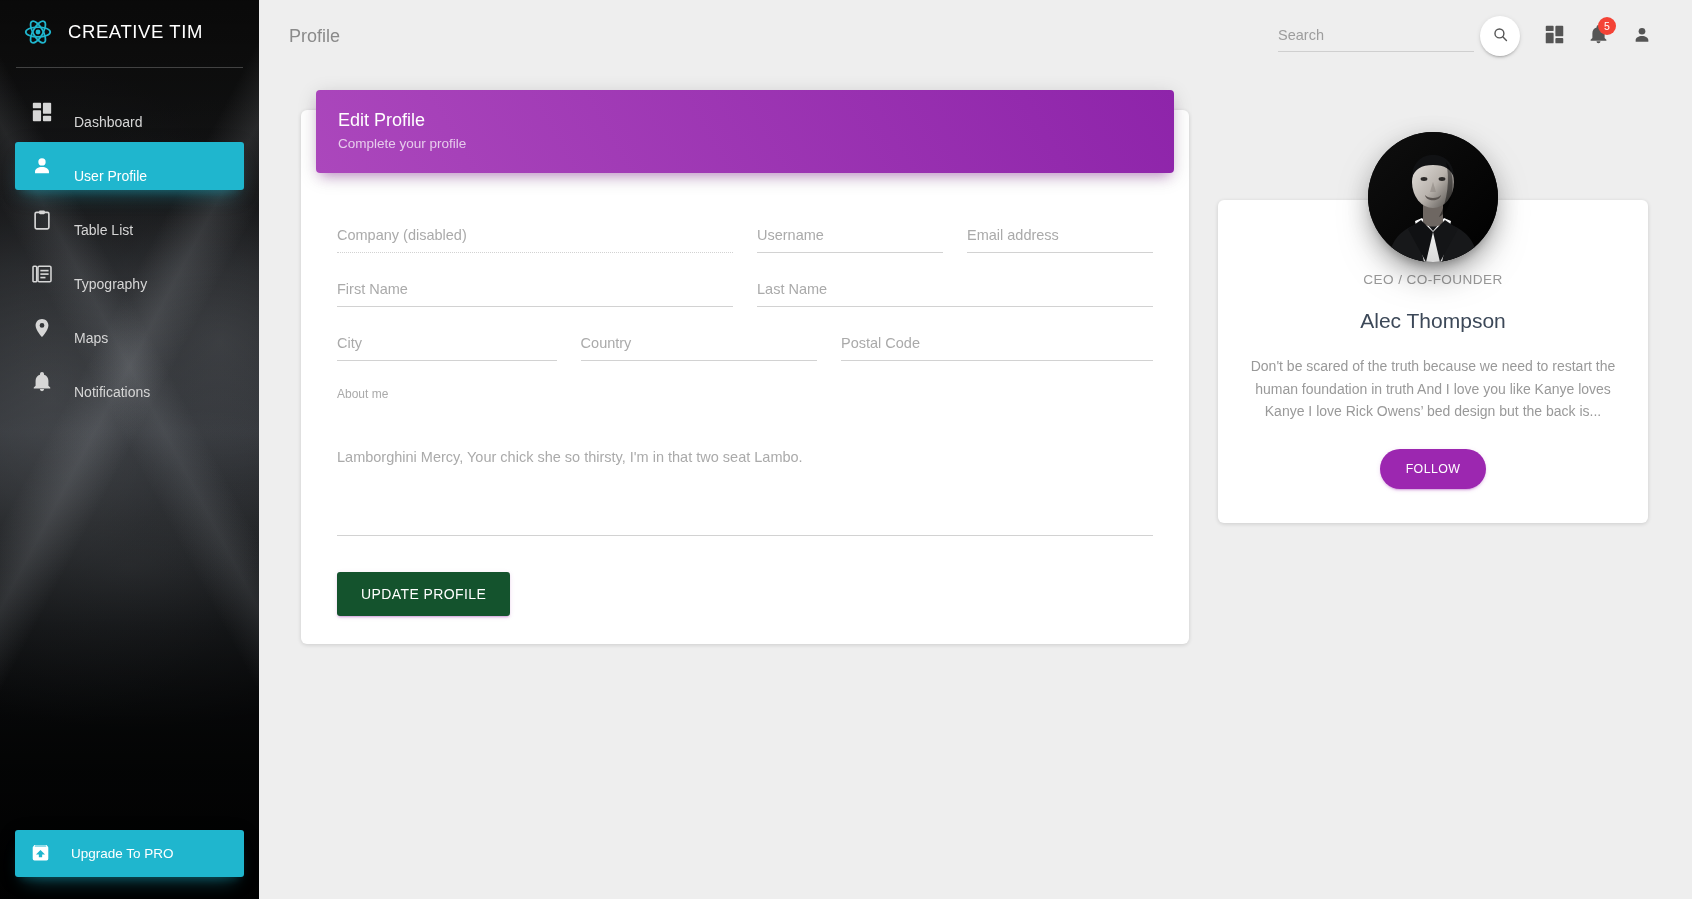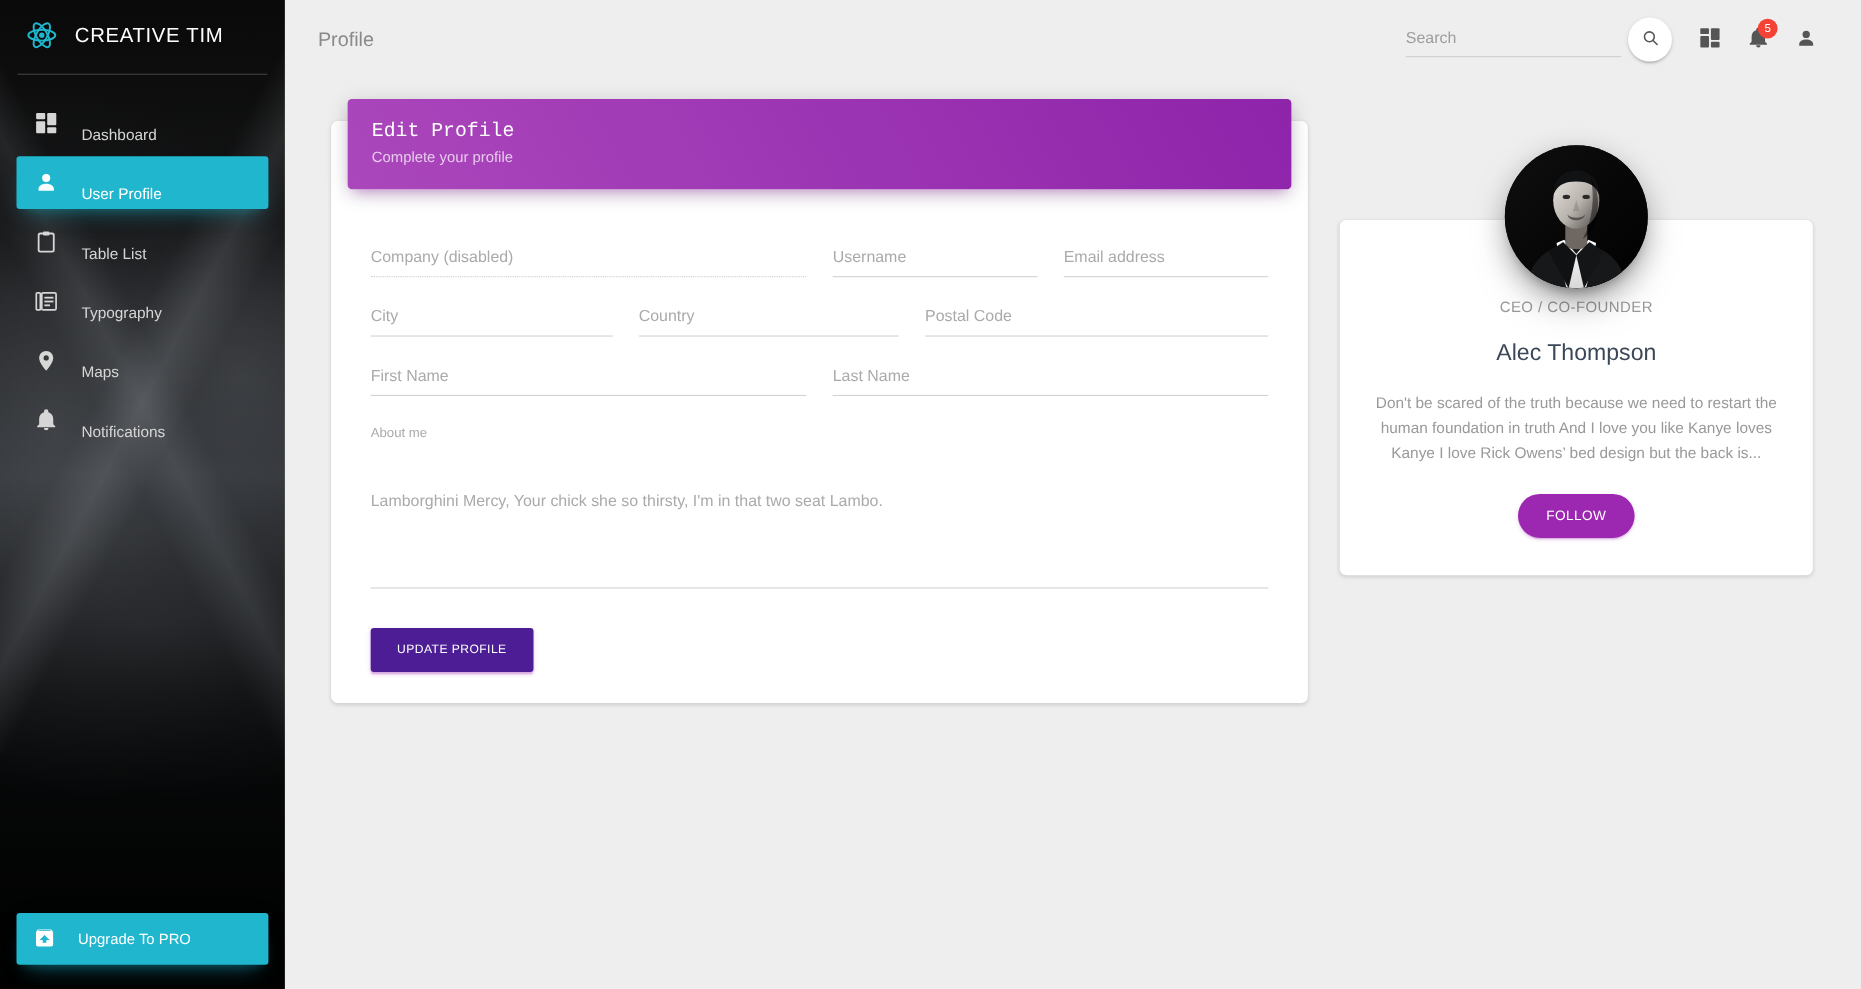--- a/index.html
+++ b/index.html
@@ -205,21 +205,20 @@
     border-radius: 4px;
     background: linear-gradient(60deg, #ab47bc 0%, #8e24aa 100%);
     box-shadow: 0 4px 20px 0 rgba(0,0,0,0.14),
                 0 7px 12px -5px rgba(156,39,176,0.46);
   }
   .card-header-title {
     color: #ffffff;
     font-size: 18px;
     font-weight: 400;
     margin-bottom: 5px;
-    font-family: Liberation Mono, monospace;
   }
   .card-header-sub {
     color: rgba(255,255,255,0.72);
     font-size: 13.5px;
     font-weight: 400;
   }
 
   .form-body { padding: 6px 24px 0 24px; }
   .form-row { display: flex; gap: 0; }
   .field {
@@ -251,26 +250,26 @@
     display: block; margin-bottom: 46px;
   }
   .about-text {
     color: #AAAAAA; font-size: 14.5px; line-height: 1.45;
     min-height: 86px;
   }
   .about-underline { height: 1px; background: #d2d2d2; margin-top: 2px; }
 
   .btn-update {
     margin: 36px 12px 0 12px;
-    background: #4c1d95;
+    background: #14532d;
     color: #ffffff;
     border: none;
     border-radius: 3px;
     padding: 14px 24px;
-    font-size: 11px;
+    font-size: 14px;
     letter-spacing: 0.4px;
     font-weight: 400;
     font-family: "Liberation Sans", sans-serif;
     cursor: pointer;
     box-shadow: 0 2px 2px 0 rgba(156,39,176,0.14),
                 0 3px 1px -2px rgba(156,39,176,0.20),
                 0 1px 5px 0 rgba(156,39,176,0.12);
   }
 
   
@@ -503,41 +502,41 @@
                 <label class="field-label">Username</label>
                 <div class="field-underline"></div>
               </div>
               <div class="field w-25" style="flex:0 0 25%;">
                 <label class="field-label">Email address</label>
                 <div class="field-underline"></div>
               </div>
             </div>
 
             <div class="form-row">
+              <div class="field w-50">
+                <label class="field-label">First Name</label>
+                <div class="field-underline"></div>
+              </div>
+              <div class="field w-50">
+                <label class="field-label">Last Name</label>
+                <div class="field-underline"></div>
+              </div>
+            </div>
+
+            <div class="form-row">
               <div class="field" style="flex:0 0 29%;">
                 <label class="field-label">City</label>
                 <div class="field-underline"></div>
               </div>
               <div class="field" style="flex:0 0 31%;">
                 <label class="field-label">Country</label>
                 <div class="field-underline"></div>
               </div>
               <div class="field" style="flex:0 0 40%;">
                 <label class="field-label">Postal Code</label>
-                <div class="field-underline"></div>
-              </div>
-            </div>
-
-            <div class="form-row">
-              <div class="field w-50">
-                <label class="field-label">First Name</label>
-                <div class="field-underline"></div>
-              </div>
-              <div class="field w-50">
-                <label class="field-label">Last Name</label>
                 <div class="field-underline"></div>
               </div>
             </div>
 
             <div class="about-block">
               <label class="about-label">About me</label>
               <div class="about-text">Lamborghini Mercy, Your chick she so thirsty, I'm in that two seat Lambo.</div>
               <div class="about-underline"></div>
             </div>
 

